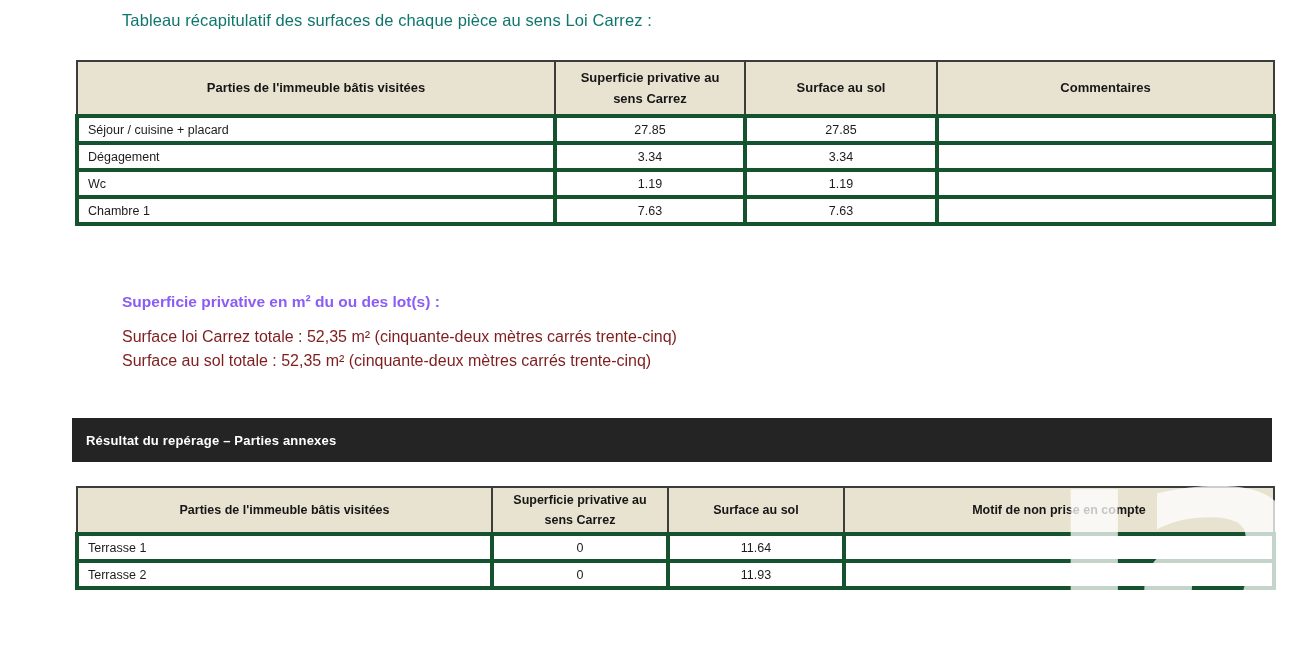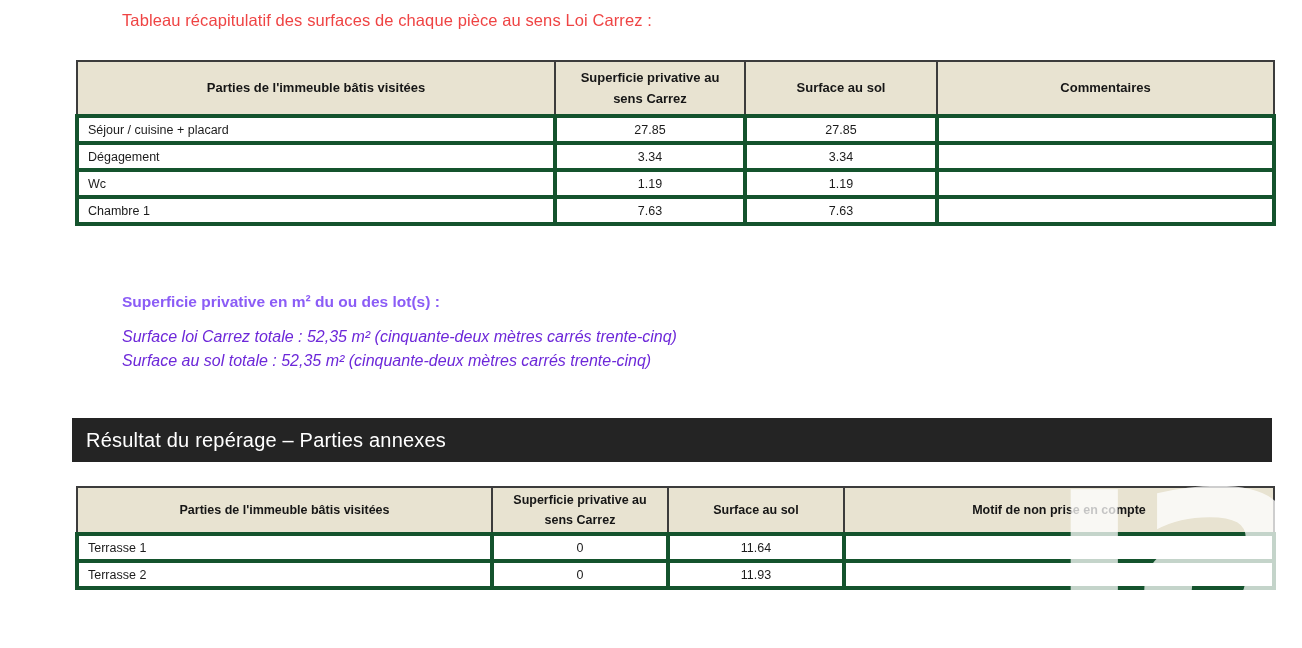--- a/index.html
+++ b/index.html
@@ -7,21 +7,21 @@
   body {
     position:relative;
     overflow:hidden;
     background:#ffffff;
     font-family:"Liberation Sans", sans-serif;
     color:#1f1f1f;
   }
 
   .doc-title {
     position:absolute; left:122px; top:11px;
-    font-size:16.5px; color:#ef4444; letter-spacing:.1px;
+    font-size:16.5px; color:#0f766e; letter-spacing:.1px;
   }
 
   table.surfaces {
     position:absolute;
     border-collapse:collapse;
     table-layout:fixed;
     background:#ffffff;
   }
   table.surfaces th {
     background:#e8e3d1;
@@ -40,32 +40,32 @@
   table.surfaces td.center { text-align:center; }
 
   #carrez-table { left:75px; top:60px; width:1197px; }
   #carrez-table th { height:55px; }
   #carrez-table td { height:27px; }
 
   .summary-heading {
     position:absolute; left:122px; top:293px;
     font-size:15.5px; font-weight:bold; color:#8b5cf6;
   }
-  .summary-line { position:absolute; left:122px; font-size:16px; color:#6d28d9;font-style:italic; }
+  .summary-line { position:absolute; left:122px; font-size:16px; color:#7f1d1d; }
   #summary-line-1 { top:328px; }
   #summary-line-2 { top:352px; }
 
   .section-banner {
     position:absolute; left:72px; top:418px;
     width:1200px; height:44px;
     background:#242424;
     display:flex; align-items:center;
   }
   .section-banner .banner-title {
-    color:#ffffff; font-size:20px; font-weight:normal;
+    color:#ffffff; font-size:13px; font-weight:bold;
     padding-left:14px; letter-spacing:.2px;
   }
 
   #annexes-table { left:75px; top:486px; width:1197px; }
   #annexes-table th { height:45px; font-size:12.5px; line-height:1.6; }
   #annexes-table td { height:27px; }
 
   .watermark-clip {
     position:absolute; left:1030px; top:466px;
     width:272px; height:182px;

